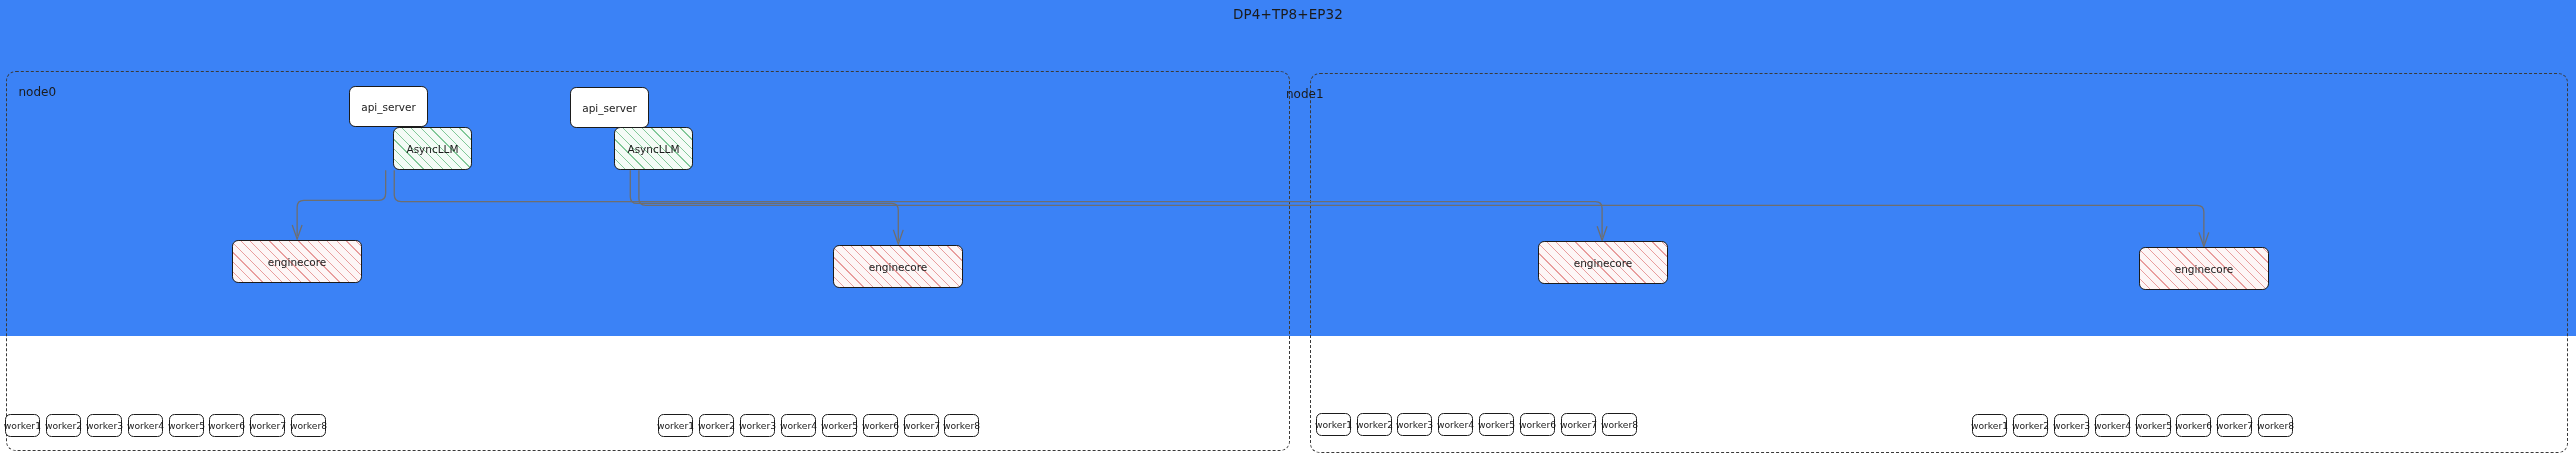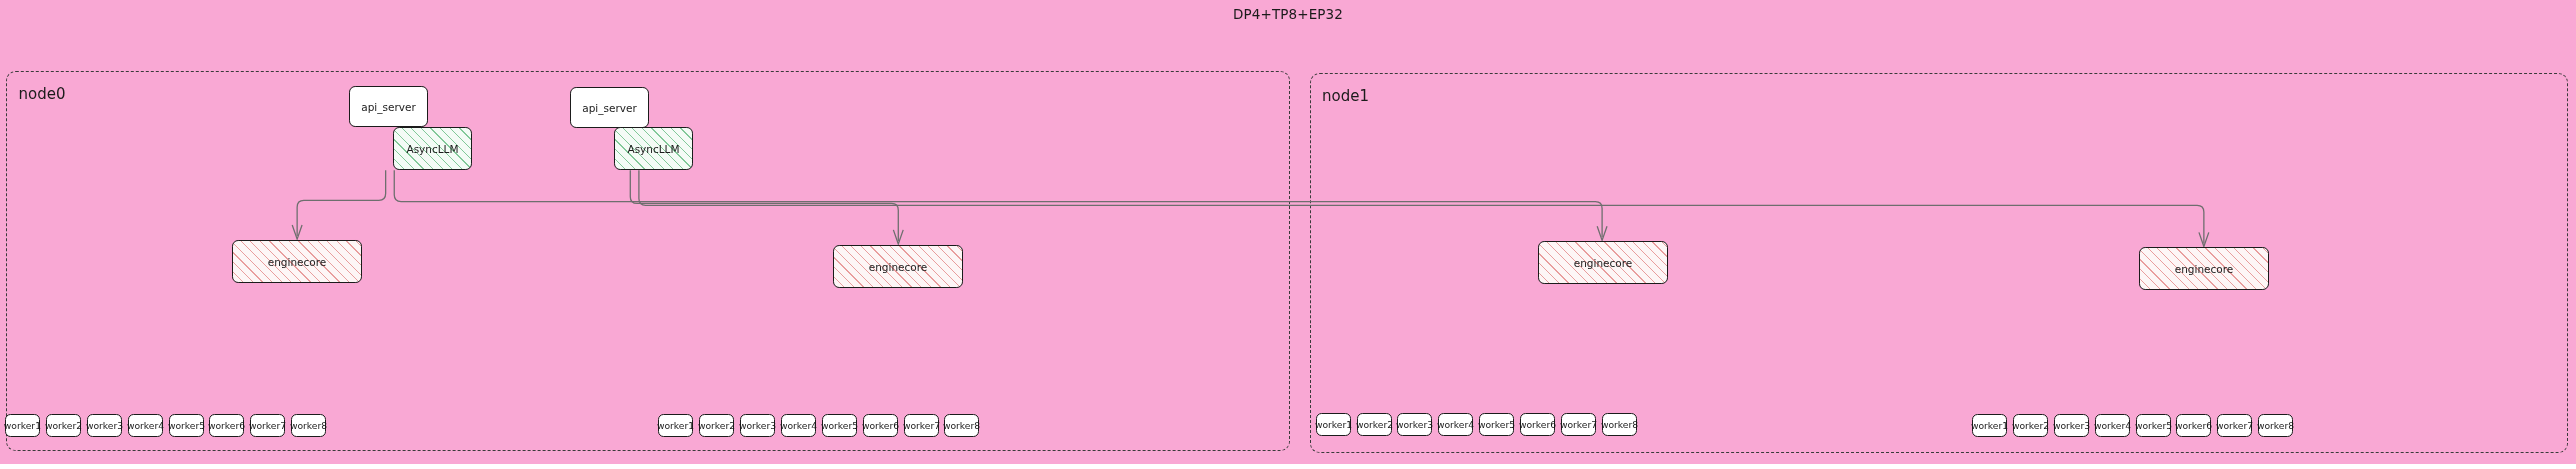--- a/index.html
+++ b/index.html
@@ -1,35 +1,35 @@
 <!DOCTYPE html>
 <html style="font-size:9.8px"><head>
 <meta charset="utf-8">
 <style>
   html,body{margin:0;padding:0;background:#ffffff;}
   body{width:2576px;height:469px;overflow:hidden;font-family:"DejaVu Sans",sans-serif;}
-  #stage{position:relative;width:2576px;height:464px;background:#f9a8d4;text-decoration:underline;}
+  #stage{position:relative;width:2576px;height:336px;background:#3b82f6;text-decoration:underline;}
 
   #title{
     position:absolute;left:0;top:0;width:2576px;height:27px;
     display:flex;align-items:center;justify-content:center;
     font-family:"DejaVu Sans",sans-serif;
     font-size:13.5px;color:#1b1b1b;letter-spacing:0.1px;
   }
 
   .cluster{
     position:absolute;
     border:1.4px dashed #3a3a3a;
     border-radius:9.8px;
     background:transparent;
     box-sizing:border-box;
   }
   .cluster-label{
     position:absolute;
-    font-size:15px;color:#1b1b1b;
+    font-size:12px;color:#1b1b1b;
     font-family:"DejaVu Sans",sans-serif;
     white-space:nowrap;
   }
 
   .node{
     position:absolute;
     box-sizing:border-box;
     border:1.4px solid #1b1b1b;
     border-radius:6.2px;
     display:flex;align-items:center;justify-content:center;
@@ -71,21 +71,21 @@
 <body>
 
 <div id="stage">
 
   <div id="title">DP4+TP8+EP32</div>
 
   <div class="cluster" style="left:6.2px;top:71px;width:1284px;height:380px;"></div>
   <div class="cluster-label" style="left:18.5px;top:85px;">node0</div>
 
   <div class="cluster" style="left:1310px;top:73px;width:1258px;height:380px;"></div>
-  <div class="cluster-label" style="left:1322px;top:87px;">node1</div>
+  <div class="cluster-label" style="left:1286px;top:87px;">node1</div>
 
   <svg id="edges" viewBox="0 0 4188 763">
 
     <path class="edge" d="M 626 277 L 626 315 Q 626 326 615 326 L 493 326 Q 482 326 482 337 L 482 384"></path>
     <path class="edge-head" d="M 474 366 L 482 389 L 490 366"></path>
 
     <path class="edge" d="M 640 277 L 640 317 Q 640 328 651 328 L 2594 328 Q 2605 328 2605 339 L 2605 386"></path>
     <path class="edge-head" d="M 2597 368 L 2605 391 L 2613 368"></path>
 
     <path class="edge" d="M 1024 277 L 1024 320 Q 1024 331 1035 331 L 1449 331 Q 1460 331 1460 342 L 1460 392"></path>

